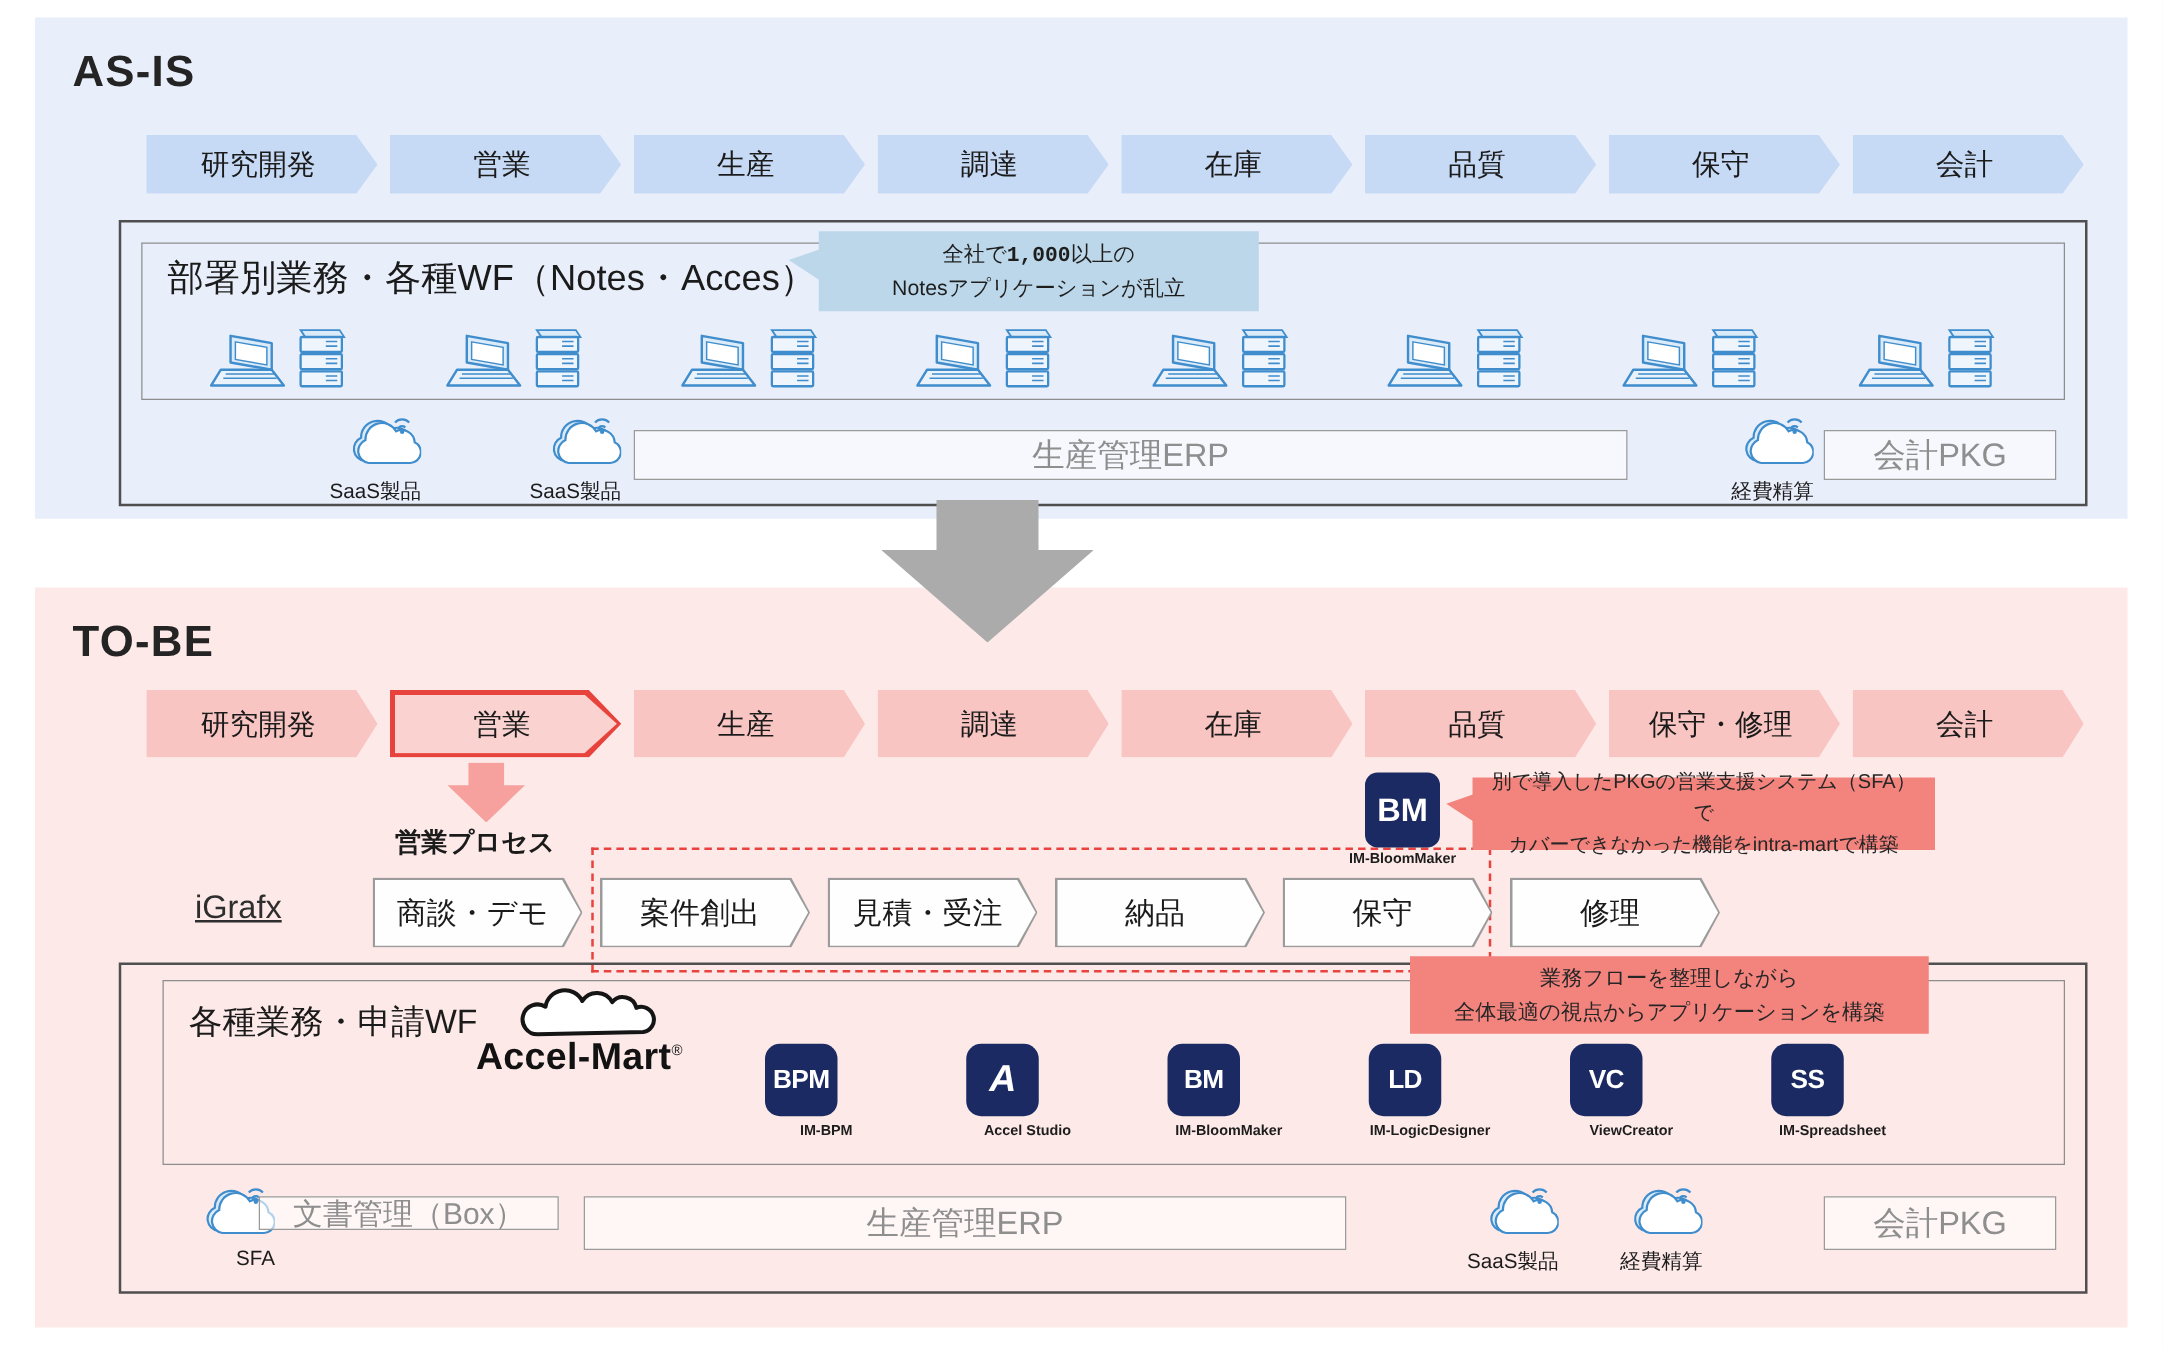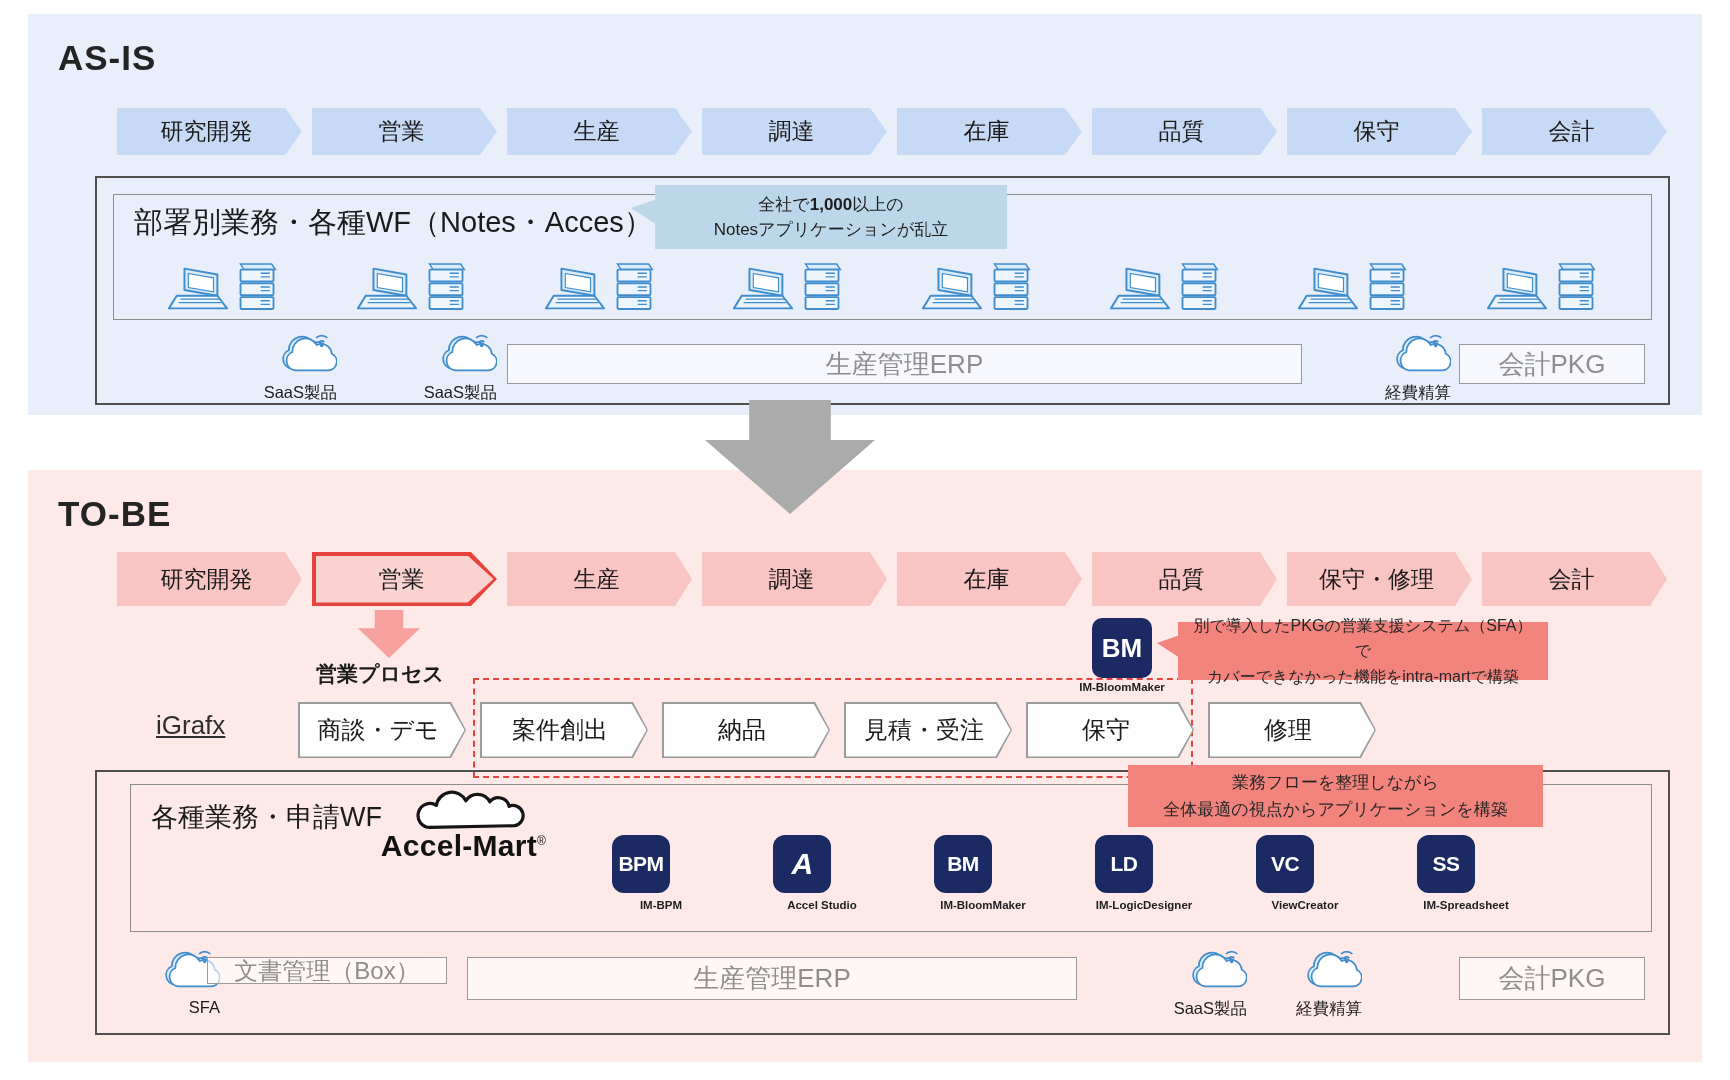--- a/index.html
+++ b/index.html
@@ -64,21 +64,21 @@
   .callout{position:absolute;display:flex;flex-direction:column;justify-content:center;align-items:center;
     text-align:center;z-index:4;box-sizing:border-box;padding:4px 8px;}
   .callout.blue{left:627px;top:171px;width:352px;height:64px;background:var(--callout_blue);color:#1d1d1d;font-size:17px;line-height:1.5;}
   .callout.blue::before{content:"";position:absolute;left:-24px;top:14px;border-top:9px solid transparent;
     border-bottom:17px solid transparent;border-right:26px solid var(--callout_blue);}
   .callout.red{background:var(--callout_red);color:#262626;line-height:1.6;}
   .callout.sfa{left:1150px;top:152px;width:370px;height:58px;font-size:16px;}
   .callout.sfa::before{content:"";position:absolute;left:-21px;top:13px;border-top:8px solid transparent;
     border-bottom:15px solid transparent;border-right:23px solid var(--callout_red);}
   .callout.flow{left:1100px;top:295px;width:415px;height:62px;font-size:17px;z-index:3;}
-  .callout b{font-weight:700;}
+  .callout b{font-weight:700;font-family:Liberation Mono, monospace;}
 
   
   .down-arrow{position:absolute;}
   .down-arrow.gray{left:705px;top:400px;width:170px;height:114px;background:var(--arrow_gray);
     clip-path:polygon(26% 0,74% 0,74% 35%,100% 35%,50% 100%,0 35%,26% 35%);z-index:5;}
   .down-arrow.pink{left:330px;top:140px;width:62px;height:48px;background:var(--pink_arrow);
     clip-path:polygon(27% 0,73% 0,73% 38%,100% 38%,50% 100%,0 38%,27% 38%);}
 
   
   .sales-process-label{position:absolute;left:288px;top:190px;font-size:21px;font-weight:600;color:#1b1b1b;}
@@ -356,25 +356,25 @@
 
         <div class="step">
           <span>商談・デモ</span>
         </div>
 
         <div class="step">
           <span>案件創出</span>
         </div>
 
         <div class="step">
+          <span>見積・受注</span>
+        </div>
+
+        <div class="step">
           <span>納品</span>
-        </div>
-
-        <div class="step">
-          <span>見積・受注</span>
         </div>
 
         <div class="step">
           <span>保守</span>
         </div>
 
         <div class="step">
           <span>修理</span>
         </div>
       </div>

